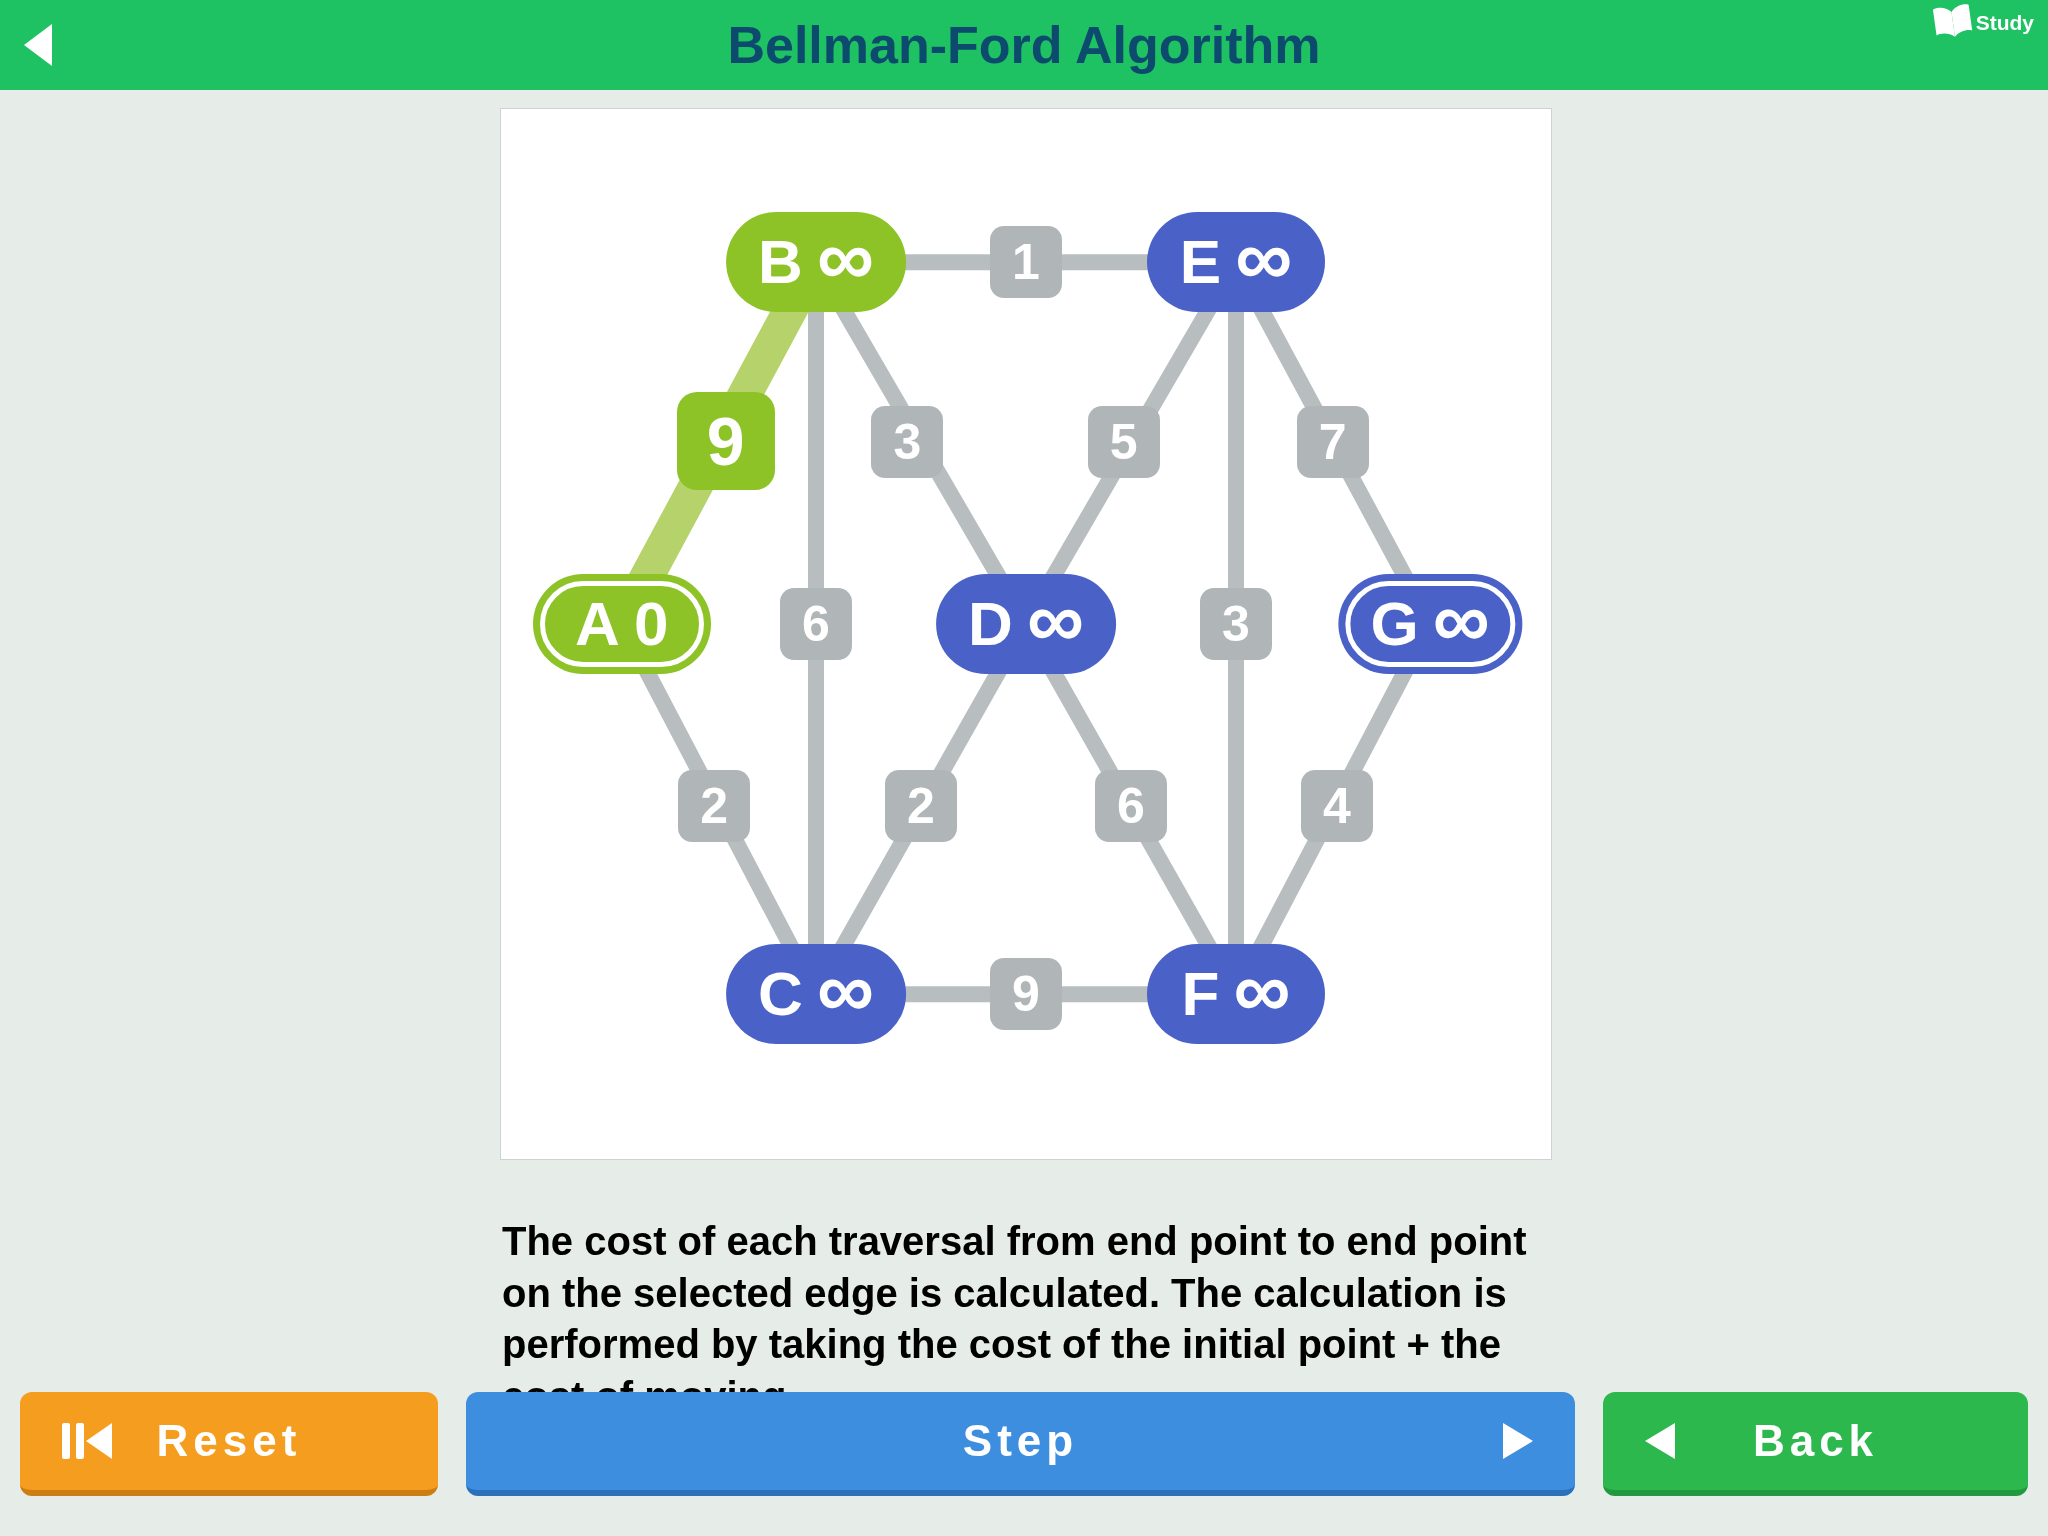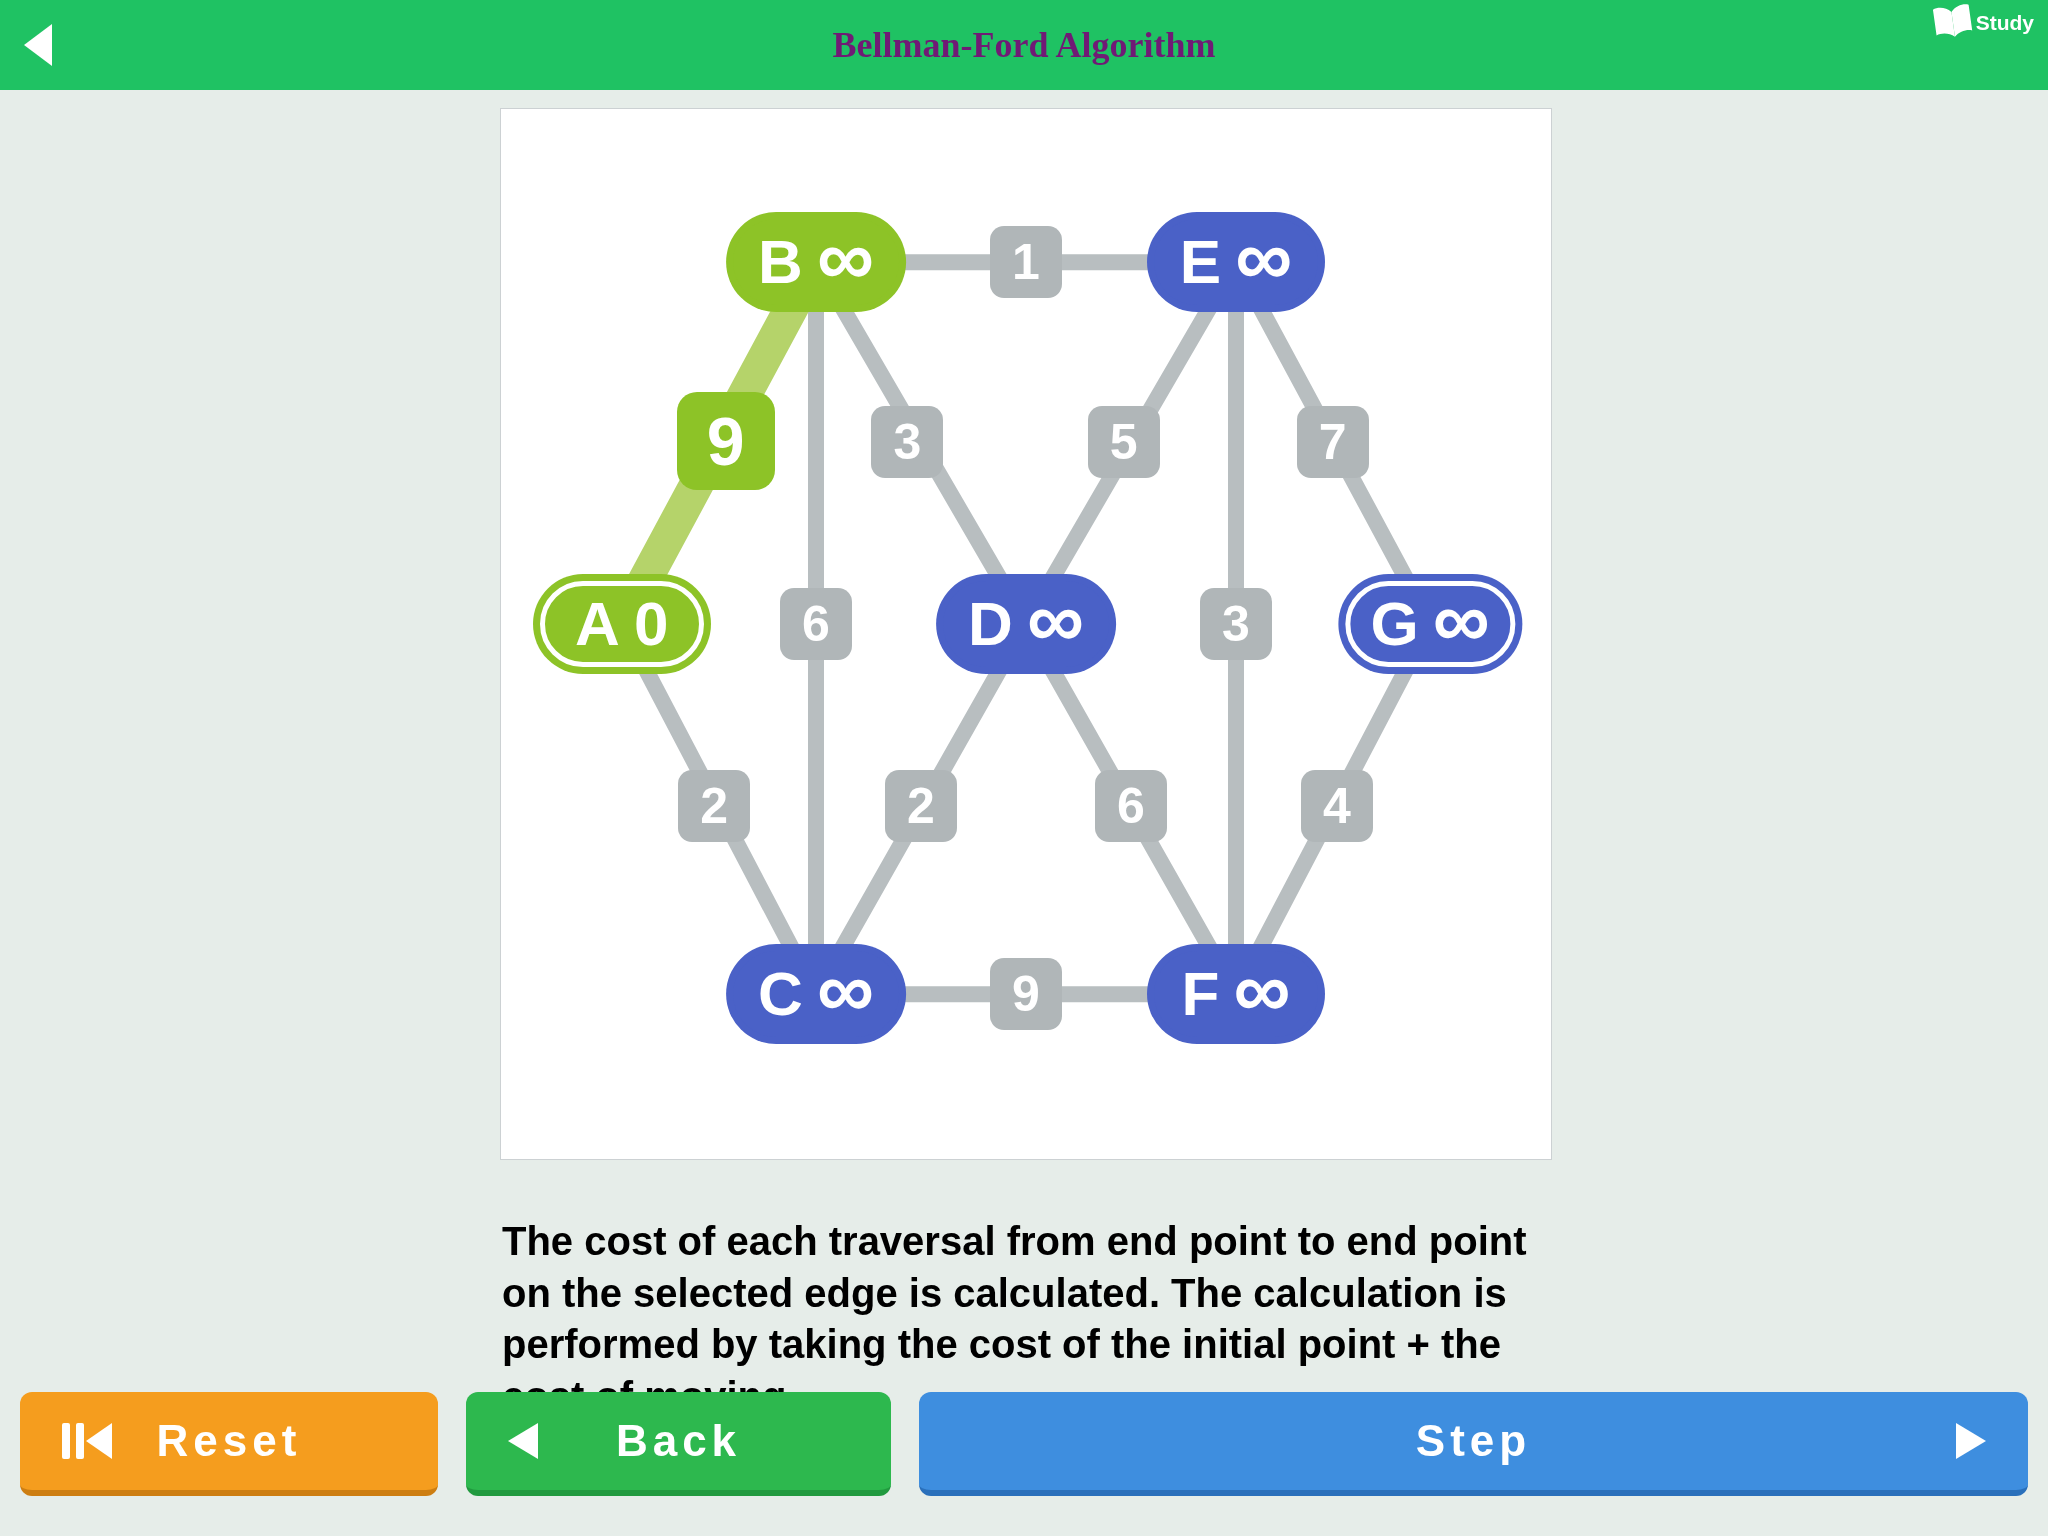--- a/index.html
+++ b/index.html
@@ -13,21 +13,21 @@
   
   .header {
     position:absolute; top:0; left:0; right:0; height:90px;
     background:var(--header,#1fc263);
     display:flex; align-items:center; justify-content:center;
   }
   .back-nav {
     position:absolute; left:24px; top:50%; transform:translateY(-50%);
     background:none; border:none; cursor:pointer; line-height:0;
   }
-  .title { color:#701a75; font-size:36px; font-weight:bold;font-family:Liberation Serif, serif; }
+  .title { color:#0c4a6e; font-size:52px; font-weight:bold; }
   .study-btn {
     position:absolute; right:14px; top:5px;
     background:none; border:none; cursor:pointer;
     display:flex; flex-direction:row; align-items:center; gap:2px;
     color:#fff;
   }
   .study-label { font-size:21px; font-weight:bold; color:#fff; }
 
   
   .canvas {
@@ -195,31 +195,31 @@
     <button class="btn btn-reset">
       <span class="icon-left">
         <svg width="52" height="36" viewBox="0 0 52 36" fill="#ffffff">
             <rect x="0" y="0" width="8" height="36" rx="2"></rect>
             <rect x="14" y="0" width="8" height="36" rx="2"></rect>
             <polygon points="50,0 24,18 50,36"></polygon>
           </svg>
       </span>
       <span>Reset</span>
     </button>
+    <button class="btn btn-step">
+      <span>Step</span>
+      <span class="icon-right">
+        <svg width="30" height="36" viewBox="0 0 30 36" fill="#ffffff">
+            <polygon points="0,0 30,18 0,36"></polygon>
+          </svg>
+      </span>
+    </button>
     <button class="btn btn-back">
       <span class="icon-left">
         <svg width="30" height="36" viewBox="0 0 30 36" fill="#ffffff">
             <polygon points="30,0 0,18 30,36"></polygon>
           </svg>
       </span>
       <span>Back</span>
     </button>
-    <button class="btn btn-step">
-      <span>Step</span>
-      <span class="icon-right">
-        <svg width="30" height="36" viewBox="0 0 30 36" fill="#ffffff">
-            <polygon points="0,0 30,18 0,36"></polygon>
-          </svg>
-      </span>
-    </button>
   </div>
 
 </div>
 
 </body></html>

